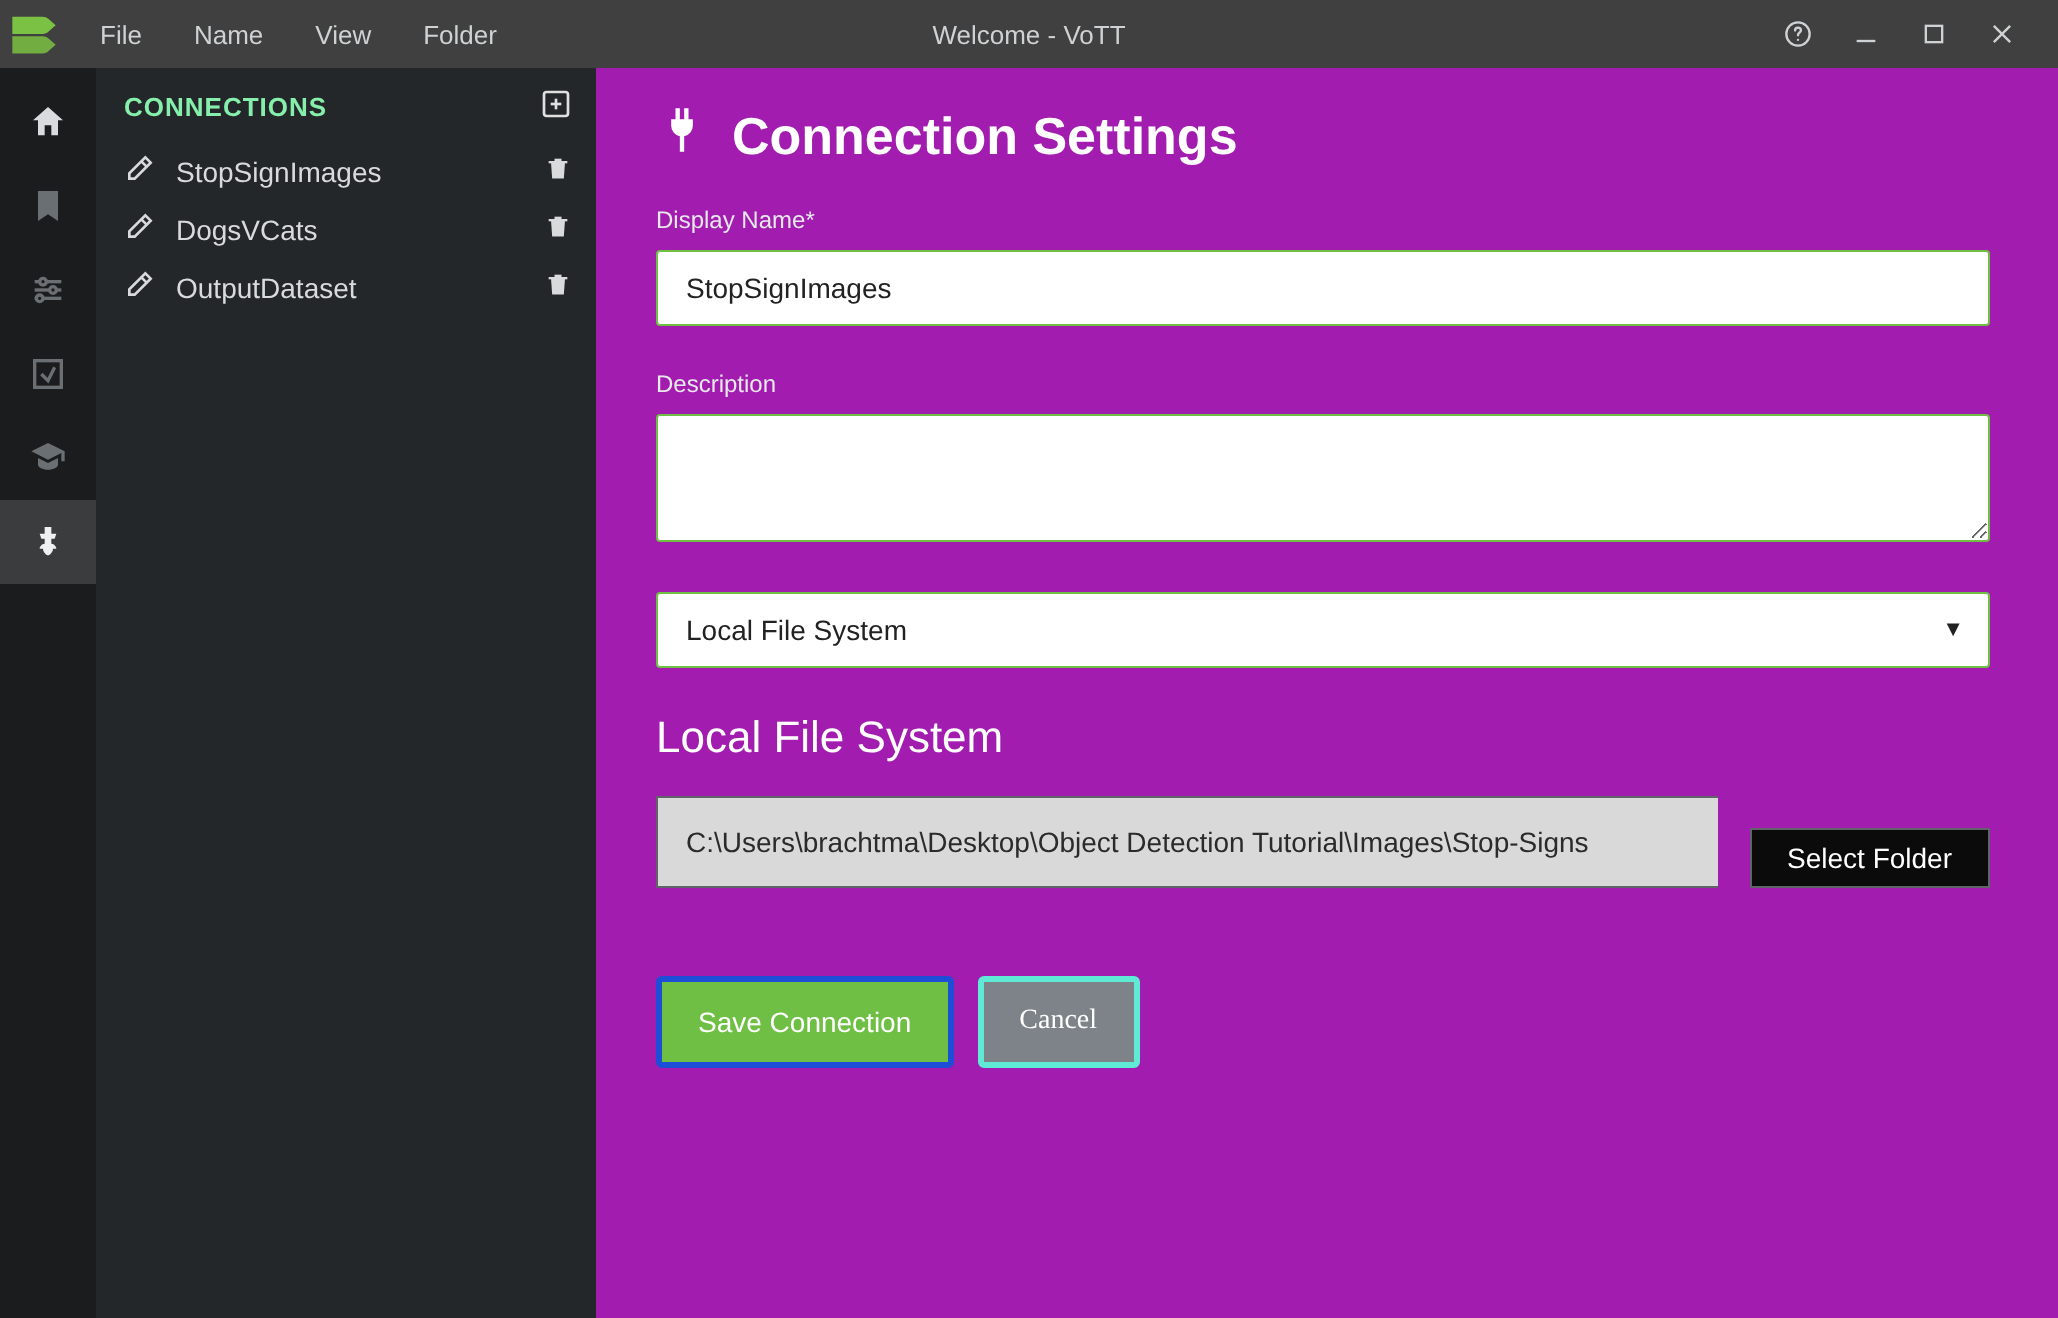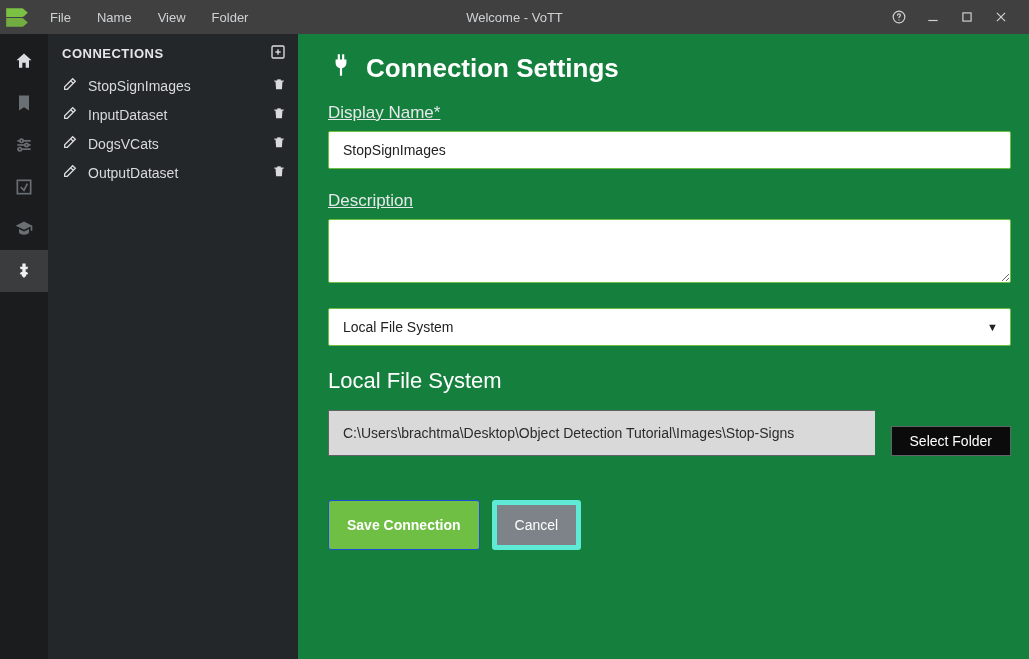--- a/index.html
+++ b/index.html
@@ -61,52 +61,52 @@
 
   .side-panel {
     width: 250px;
     background: #23272a;
     display: flex; flex-direction: column;
     padding: 0;
   }
   .side-header {
     display:flex; align-items:center; justify-content:space-between;
     padding: 10px 12px 8px 14px;
-    color: #e5e5e5;
+    color: #86efac;
     font-weight: 600;
     letter-spacing: .5px;
     font-size: 13px;
   }
   .side-header .add { color:#e0e0e0; cursor:pointer; }
   .conn-list { display:flex; flex-direction:column; }
   .conn-item {
     display:flex; align-items:center; justify-content:space-between;
     padding: 5px 12px 5px 14px;
     color:#d8dadc;
     cursor:pointer;
   }
   .conn-left { display:flex; align-items:center; gap:10px; }
   .conn-left svg, .side-header svg { width:16px; height:16px; }
   .trash { color:#d8dadc; cursor:pointer; }
 
   .content {
     flex:1;
-    background:#15803d;
-    padding: 18px 18px 24px 30px;
+    background:#a21caf;
+    padding: 18px 34px 24px 30px;
     overflow:auto;
   }
   .page-title {
     display:flex; align-items:center; gap:12px;
     font-size: 26px; font-weight:600; color:#fff;
     margin-bottom: 18px;
   }
   .page-title svg { width:26px; height:26px; }
 
   .form-label {
-    font-size: 17px; color:#e6e8ea; margin-bottom:8px; display:block;text-decoration:underline;
+    font-size: 12px; color:#e6e8ea; margin-bottom:8px; display:block;
   }
   .form-group { margin-bottom: 22px; }
   .input {
     width:100%;
     background:#fff; color:#222;
     border:1px solid #6fbf44;
     border-radius:2px;
     padding:10px 14px;
     font-size:14px;
     outline:none;
@@ -153,22 +153,22 @@
     font-size:14px; cursor:pointer;
     height:auto;
     margin-top:16px;
   }
 
   .actions { display:flex; gap:12px; margin-top: 44px; }
   .btn {
     border:none; border-radius:3px; padding:12px 18px;
     font-size:14px; cursor:pointer; color:#fff;
   }
-  .btn-primary { background:#6fbf44; border:1px solid #1d4ed8;font-weight:bold; }
-  .btn-secondary { background:#7d8388; border:5px solid #5eead4; }
+  .btn-primary { background:#6fbf44; border:3px solid #1d4ed8; }
+  .btn-secondary { background:#7d8388; border:3px solid #5eead4;font-family:Liberation Serif, serif; }
 </style>
 </head>
 <body>
 
 <div class="titlebar">
   <div class="logo">
     <svg viewBox="0 0 24 24" fill="#7bc143">
         <path d="M2 4l14 0c1 0 2 .4 2.6 1L22 8l-3.4 3c-.6.6-1.6 1-2.6 1H2z"></path>
         <path d="M2 13l14 0c1 0 2 .4 2.6 1L22 17l-3.4 3c-.6.6-1.6 1-2.6 1H2z" opacity=".85"></path>
       </svg>
@@ -274,34 +274,20 @@
               <path d="M9 4h6v3H9z"></path>
               <rect x="4" y="6" width="16" height="2"></rect>
             </svg></span>
       </div>
       <div class="conn-item">
         <span class="conn-left">
           <span><svg viewBox="0 0 24 24" fill="none" stroke="currentColor" stroke-width="2">
                 <path d="M4 20h4L20 8l-4-4L4 16v4z"></path>
                 <path d="M13 7l4 4"></path>
               </svg></span>
-          <span>InputDataset</span>
-        </span>
-        <span class="trash"><svg viewBox="0 0 24 24" fill="currentColor" width="14" height="14">
-              <path d="M6 7h12l-1 14H7z"></path>
-              <path d="M9 4h6v3H9z"></path>
-              <rect x="4" y="6" width="16" height="2"></rect>
-            </svg></span>
-      </div>
-      <div class="conn-item">
-        <span class="conn-left">
-          <span><svg viewBox="0 0 24 24" fill="none" stroke="currentColor" stroke-width="2">
-                <path d="M4 20h4L20 8l-4-4L4 16v4z"></path>
-                <path d="M13 7l4 4"></path>
-              </svg></span>
           <span>DogsVCats</span>
         </span>
         <span class="trash"><svg viewBox="0 0 24 24" fill="currentColor" width="14" height="14">
               <path d="M6 7h12l-1 14H7z"></path>
               <path d="M9 4h6v3H9z"></path>
               <rect x="4" y="6" width="16" height="2"></rect>
             </svg></span>
       </div>
       <div class="conn-item">
         <span class="conn-left">

